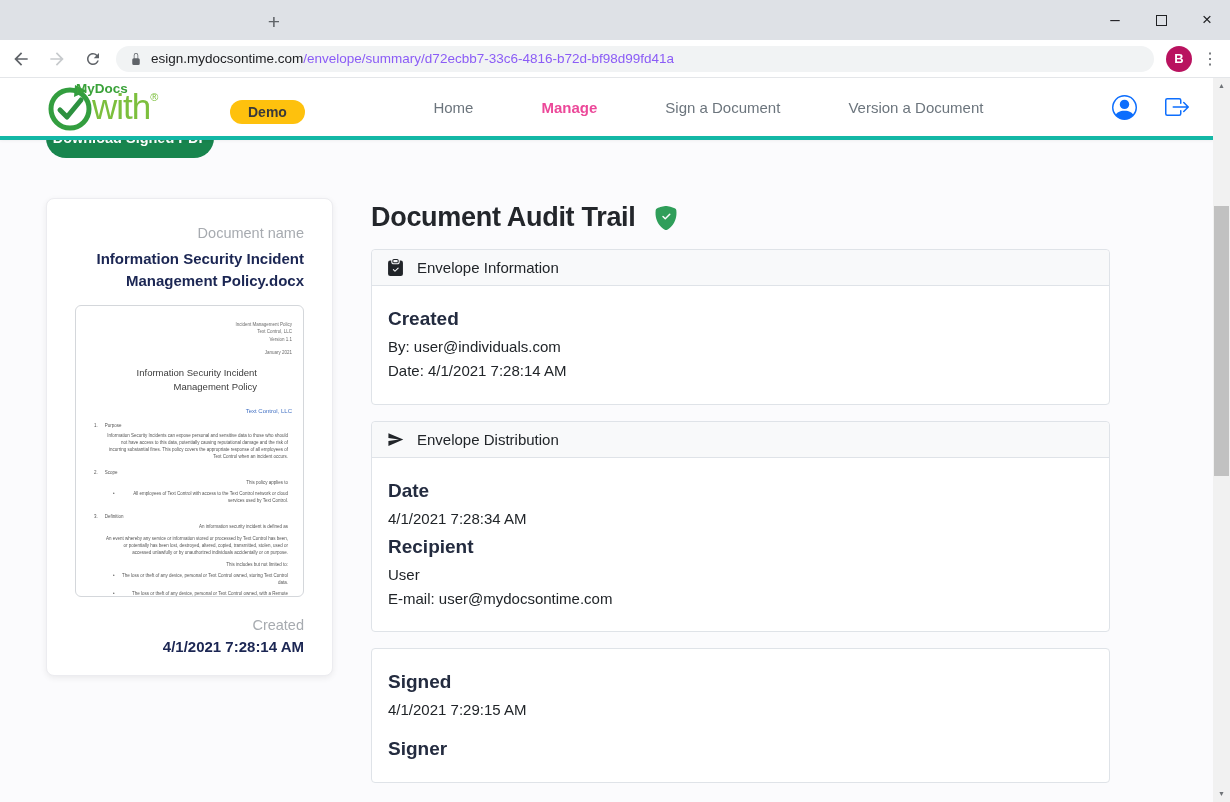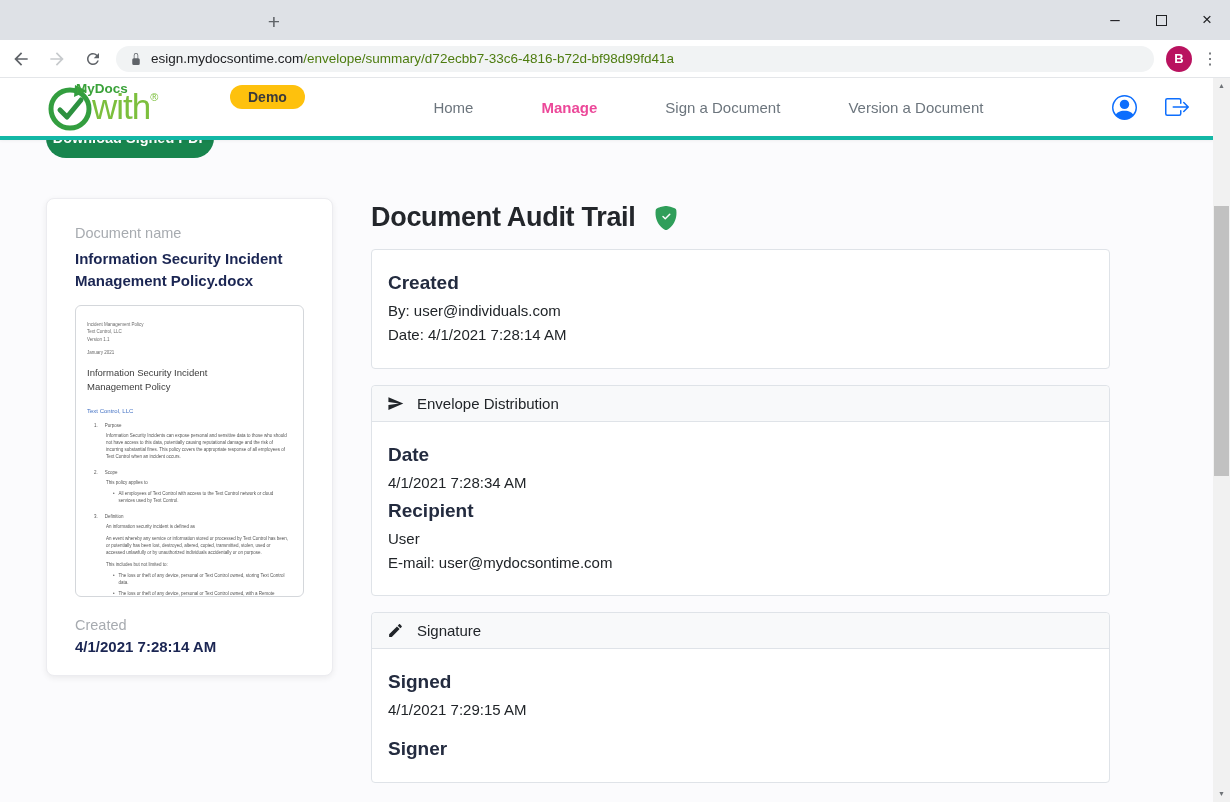--- a/index.html
+++ b/index.html
@@ -19,50 +19,50 @@
              color:#202124; font-size:17px; cursor:pointer; }
   .win-max-box { width:11px; height:11px; border:1.4px solid #202124; display:inline-block; }
 
   .addressbar { position:relative; width:1230px; height:38px; background:#fff; display:flex; align-items:center;
                 border-bottom:1px solid #e4e6e9; }
   .nav-ico { width:30px; height:30px; display:flex; align-items:center; justify-content:center; margin-left:6px; cursor:pointer; }
   .url-pill { flex:1; height:26px; background:#f1f3f4; border-radius:14px; margin-left:8px; margin-right:6px;
               display:flex; align-items:center; padding:0 14px; min-width:0; }
   .url-text { font-size:13.5px; white-space:nowrap; overflow:hidden; margin-left:9px; }
   .url-domain { color:#202124; }
-  .url-path { color:#4d7c0f;margin-top:23px; }
+  .url-path { color:#8b5cf6;margin-top:23px; }
   .avatar { width:26px; height:26px; border-radius:50%; background:#b9125f; color:#fff; font-size:13px; font-weight:700;
             display:flex; align-items:center; justify-content:center; margin:0 6px; cursor:pointer; flex:none; }
   .menu-dots { font-size:16px; color:#5f6368; padding:0 12px 0 4px; cursor:pointer; letter-spacing:0; }
 
   
   .page { position:relative; width:1213px; height:724px; background:#fbfbfd; overflow:hidden; }
 
   .site-header { position:absolute; left:0; top:0; width:1213px; height:62px; background:#fff; z-index:20;
                  display:flex; align-items:center; padding:0 20px 0 46px;
                  border-bottom:4px solid #14b8a6; box-shadow:0 1px 3px rgba(0,0,0,.05); }
   .logo { position:relative; width:178px; height:62px; flex:none; }
   .logo-mark { position:absolute; left:0; top:9px; width:48px; height:48px; }
   .logo-top { position:absolute; left:30px; top:5px; font-size:13.5px; font-weight:700; color:#3aa23a; }
   .logo-main { position:absolute; left:46px; top:11px; font-size:35px; color:#7cbf3d; letter-spacing:-1px; }
   .logo-reg { font-size:11px; vertical-align:18px; color:#7cbf3d; }
-  .badge-demo { align-self:flex-start; margin:7px 0 0 6px; background:#fec10d; color:#3a3a3a; font-size:14px;
+  .badge-demo { align-self:flex-start; margin:22px 0 0 6px; background:#fec10d; color:#3a3a3a; font-size:14px;
                 font-weight:700; padding:4px 18px; border-radius:14px; flex:none; }
   .main-nav { flex:1; display:flex; justify-content:center; gap:68px; }
   .nav-link { font-size:15px; color:#6c757d; text-decoration:none; cursor:pointer; white-space:nowrap; }
   .nav-link.active { color:#ec4899; font-weight:700; }
   .header-icons { display:flex; align-items:center; gap:28px; flex:none; margin-right:4px; }
   .hdr-ico { cursor:pointer; display:flex; }
 
   .download-btn { position:absolute; left:46px; top:40px; width:168px; height:40px; border:none; border-radius:20px;
                   background:#18854e; color:#fff; font-family:inherit; font-size:14.5px; font-weight:700; z-index:5; cursor:pointer; }
 
   
   .sidebar-card { position:absolute; left:46px; top:120px; width:287px; height:478px; background:#fff;
-                  border:1px solid #ececf0; border-radius:8px; box-shadow:0 2px 6px rgba(0,0,0,.07); padding:26px 28px; }
+                  border:1px solid #ececf0; border-radius:8px; box-shadow:0 2px 6px rgba(0,0,0,.07); padding:26px 28px;text-align:right; }
   .field-label { color:#a7abb0; font-size:14.5px; }
   .doc-name { color:#1b2653; font-weight:700; font-size:15px; line-height:1.45; margin-top:7px; }
   .doc-preview { margin-top:13px; width:229px; height:292px; border:1px solid #d4d7db; border-radius:6px; background:#fff;
                  padding:15px 11px; overflow:hidden; }
   .pv-meta { font-size:4.5px; color:#6b6b6b; line-height:1.7; }
   .pv-date { font-size:4.5px; color:#6b6b6b; margin-top:7px; }
   .pv-title { font-size:9.5px; color:#3c3c3c; font-weight:500; line-height:1.45; margin-top:11px; width:170px; }
   .pv-company { font-size:6px; color:#4472c4; margin-top:14px; }
   .pv-item { display:flex; gap:7px; font-size:4.5px; color:#555; margin-top:9px; padding-left:7px; }
   .pv-para { font-size:4.5px; color:#555; line-height:1.55; margin-top:5px; padding-left:19px; padding-right:4px; }
@@ -225,20 +225,27 @@
 
   <div class="main-col">
     <div class="page-title-row">
       <span class="page-title">Document Audit Trail</span>
       <svg width="24" height="24" viewBox="0 0 16 16">
         <path fill="#2f9e5a" d="M8 0c-.69 0-1.843.265-2.928.56-1.11.3-2.229.655-2.887.87a1.54 1.54 0 0 0-1.044 1.262c-.596 4.477.787 7.795 2.465 9.99a11.777 11.777 0 0 0 2.517 2.453c.386.273.744.482 1.048.625.28.132.581.24.829.24s.548-.108.829-.24a7.159 7.159 0 0 0 1.048-.625 11.775 11.775 0 0 0 2.517-2.453c1.678-2.195 3.061-5.513 2.465-9.99a1.541 1.541 0 0 0-1.044-1.263 62.467 62.467 0 0 0-2.887-.87C9.843.266 8.69 0 8 0zm2.146 5.146a.5.5 0 0 1 .708.708l-3 3a.5.5 0 0 1-.708 0l-1.5-1.5a.5.5 0 1 1 .708-.708L7.5 7.793l2.646-2.647z"></path>
       </svg>
     </div>
 
     <div class="section">
+      <div class="section-header">
+        <svg width="17" height="17" viewBox="0 0 16 16" fill="#212529">
+          <path d="M6.5 0A1.5 1.5 0 0 0 5 1.5v1A1.5 1.5 0 0 0 6.5 4h3A1.5 1.5 0 0 0 11 2.5v-1A1.5 1.5 0 0 0 9.5 0h-3Zm3 1a.5.5 0 0 1 .5.5v1a.5.5 0 0 1-.5.5h-3a.5.5 0 0 1-.5-.5v-1a.5.5 0 0 1 .5-.5h3Z"></path>
+          <path d="M4 1.5H3a2 2 0 0 0-2 2V14a2 2 0 0 0 2 2h10a2 2 0 0 0 2-2V3.5a2 2 0 0 0-2-2h-1v1A2.5 2.5 0 0 1 9.5 5h-3A2.5 2.5 0 0 1 4 2.5v-1Zm6.854 7.354-3 3a.5.5 0 0 1-.708 0l-1.5-1.5a.5.5 0 0 1 .708-.708L7.5 10.793l2.646-2.647a.5.5 0 0 1 .708.708Z"></path>
+        </svg>
+        <span>Envelope Information</span>
+      </div>
       <div class="section-body">
         <div class="group-heading">Created</div>
         <div class="body-line">By: user@individuals.com</div>
         <div class="body-line tight">Date: 4/1/2021 7:28:14 AM</div>
       </div>
     </div>
 
     <div class="section">
       <div class="section-header">
         <svg width="17" height="17" viewBox="0 0 24 24">
@@ -249,26 +256,20 @@
       <div class="section-body">
         <div class="group-heading">Date</div>
         <div class="body-line">4/1/2021 7:28:34 AM</div>
         <div class="group-heading" style="margin-top:7px;">Recipient</div>
         <div class="body-line">User</div>
         <div class="body-line tight">E-mail: user@mydocsontime.com</div>
       </div>
     </div>
 
     <div class="section">
-      <div class="section-header">
-        <svg width="17" height="17" viewBox="0 0 24 24">
-            <path fill="#212529" d="M3 17.25V21h3.75L17.81 9.94l-3.75-3.75L3 17.25zM20.71 7.04c.39-.39.39-1.02 0-1.41l-2.34-2.34c-.39-.39-1.02-.39-1.41 0l-1.83 1.83 3.75 3.75 1.83-1.83z"></path>
-          </svg>
-        <span>Signature</span>
-      </div>
       <div class="section-body">
         <div class="group-heading">Signed</div>
         <div class="body-line">4/1/2021 7:29:15 AM</div>
         <div class="group-heading" style="margin-top:17px;">Signer</div>
 
       </div>
     </div>
   </div>
 </div>
 

